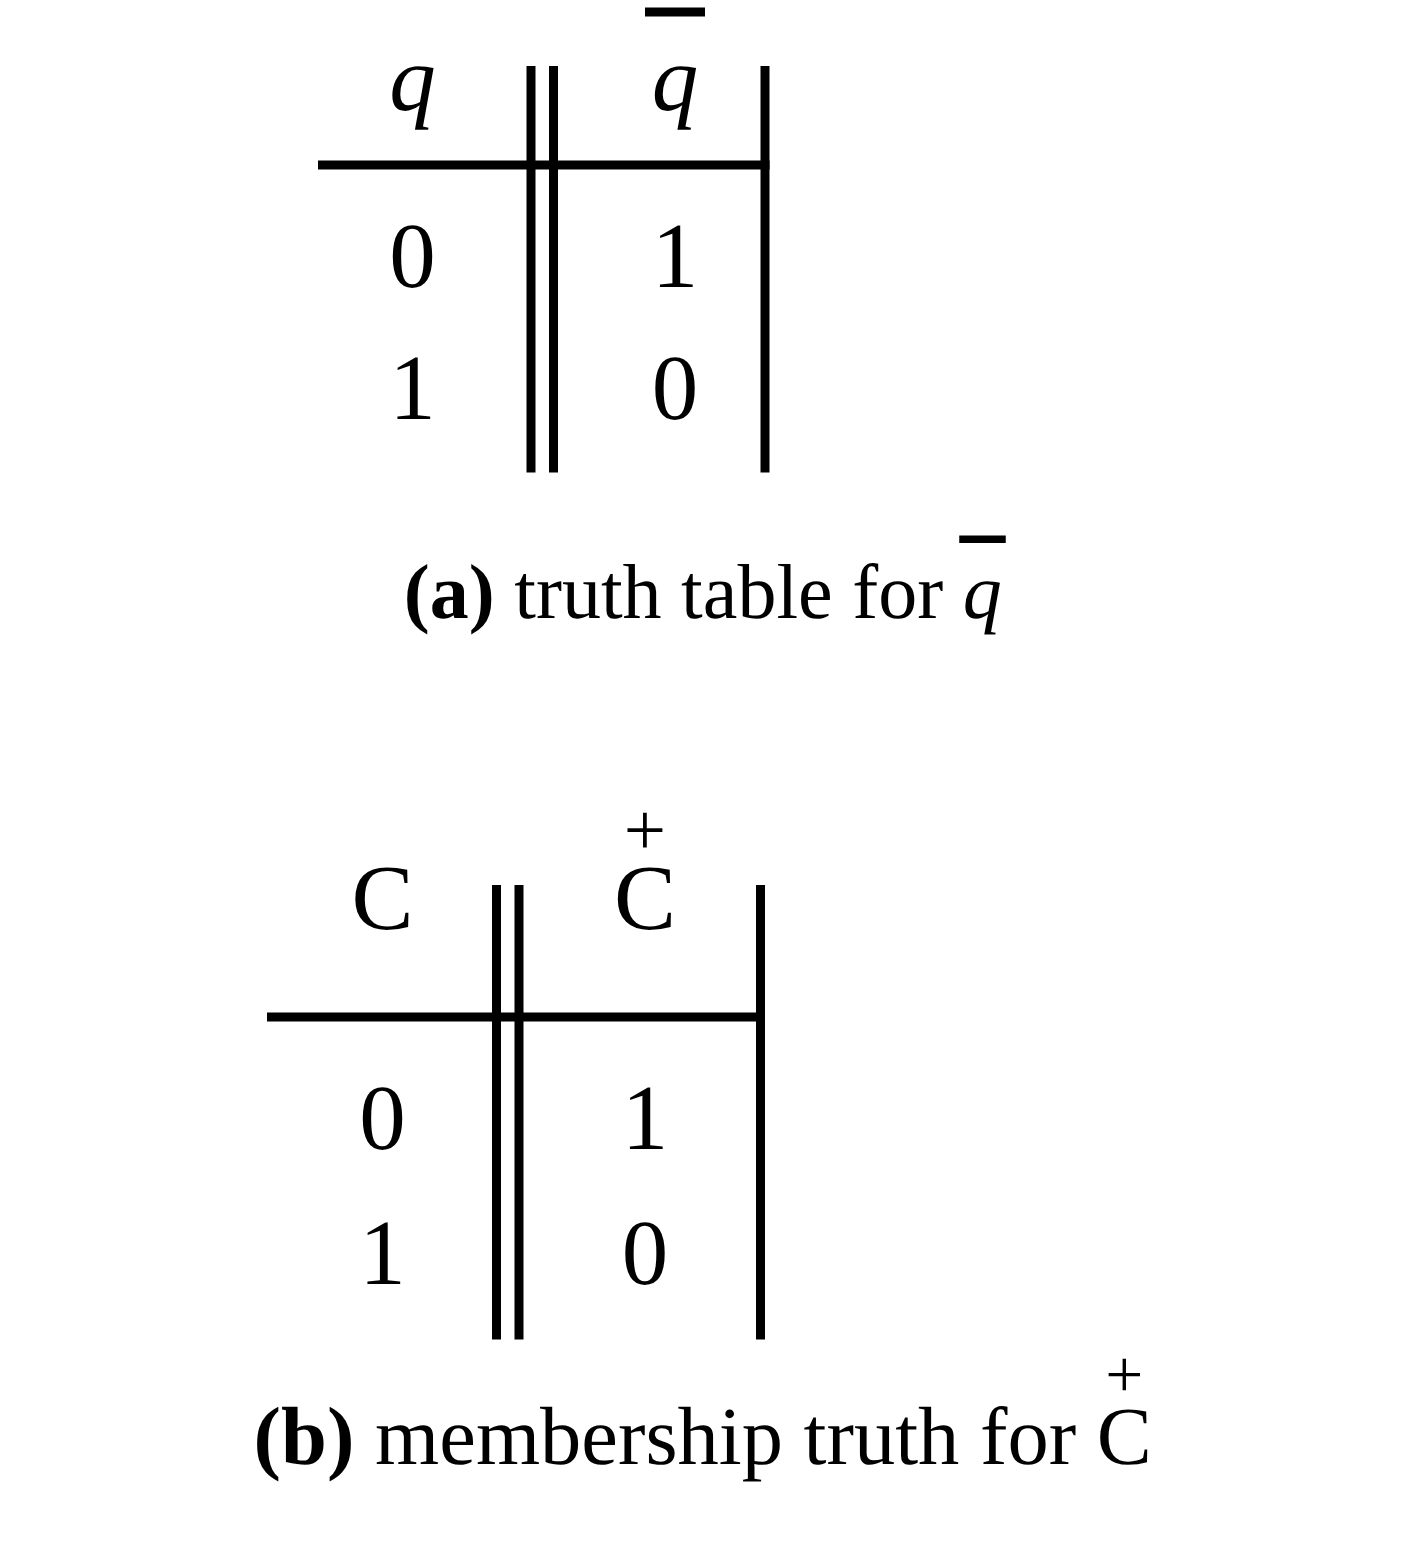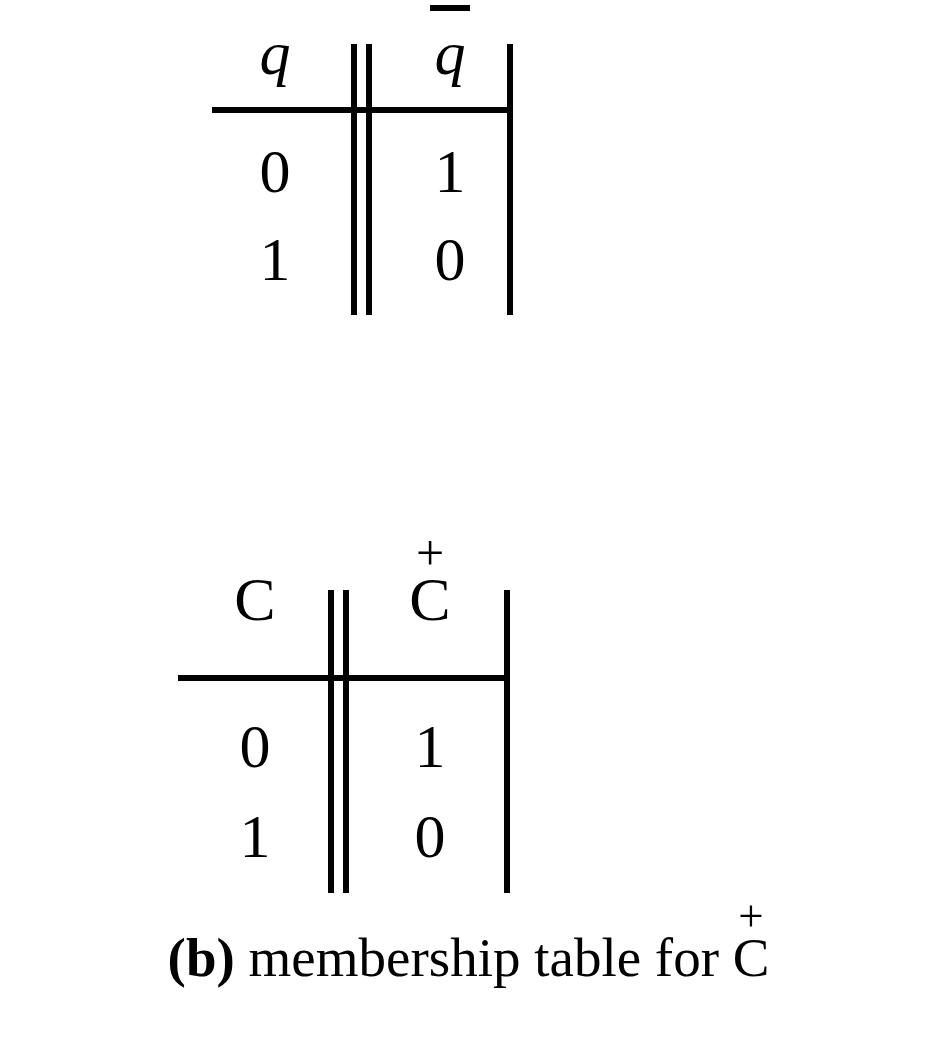--- a/index.html
+++ b/index.html
@@ -117,20 +117,23 @@
 
     <div class="rule-v" style="left:507px;top:44px;width:6px;height:271px;"></div>
 
     <div class="cell digit" style="left:235px;top:140px;width:80px;font-size:62px;">0</div>
     <div class="cell digit" style="left:410px;top:140px;width:80px;font-size:62px;">1</div>
 
     <div class="cell digit" style="left:235px;top:228px;width:80px;font-size:62px;">1</div>
     <div class="cell digit" style="left:410px;top:228px;width:80px;font-size:62px;">0</div>
   </div>
 
+  <div class="caption" style="top:370px;font-size:52px;">
+    <span class="tag">(a)</span><span>&nbsp;</span><span class="body">truth table for</span><span>&nbsp;</span><span class="accent-wrap"><span class="accent-bar" style="top:-13px;width:31px;height:5px;"></span><span class="var-italic">q</span></span>
+  </div>
 </div>
 
 <div class="figure-block" style="top:520px;height:523px;">
 
   <div class="truth-table" style="left:0;top:0;width:937px;height:390px;">
 
     <div class="cell" style="left:215px;top:48px;width:80px;font-size:62px;">
       <span class="var-roman">C</span>
     </div>
 
@@ -149,15 +152,15 @@
     <div class="rule-v" style="left:504px;top:70px;width:6px;height:303px;"></div>
 
     <div class="cell digit" style="left:215px;top:195px;width:80px;font-size:62px;">0</div>
     <div class="cell digit" style="left:390px;top:195px;width:80px;font-size:62px;">1</div>
 
     <div class="cell digit" style="left:215px;top:285px;width:80px;font-size:62px;">1</div>
     <div class="cell digit" style="left:390px;top:285px;width:80px;font-size:62px;">0</div>
   </div>
 
   <div class="caption" style="top:410px;font-size:55px;">
-    <span class="tag">(b)</span><span>&nbsp;</span><span class="body">membership table for</span><span>&nbsp;</span><span class="accent-wrap"><span class="accent-plus" style="top:-36px;font-size:45px;">+</span><span class="var-roman">C</span></span>
+    <span class="tag">(b)</span><span>&nbsp;</span><span class="body">membership truth for</span><span>&nbsp;</span><span class="accent-wrap"><span class="accent-plus" style="top:-36px;font-size:45px;">+</span><span class="var-roman">C</span></span>
   </div>
 </div>
 
 </body></html>

